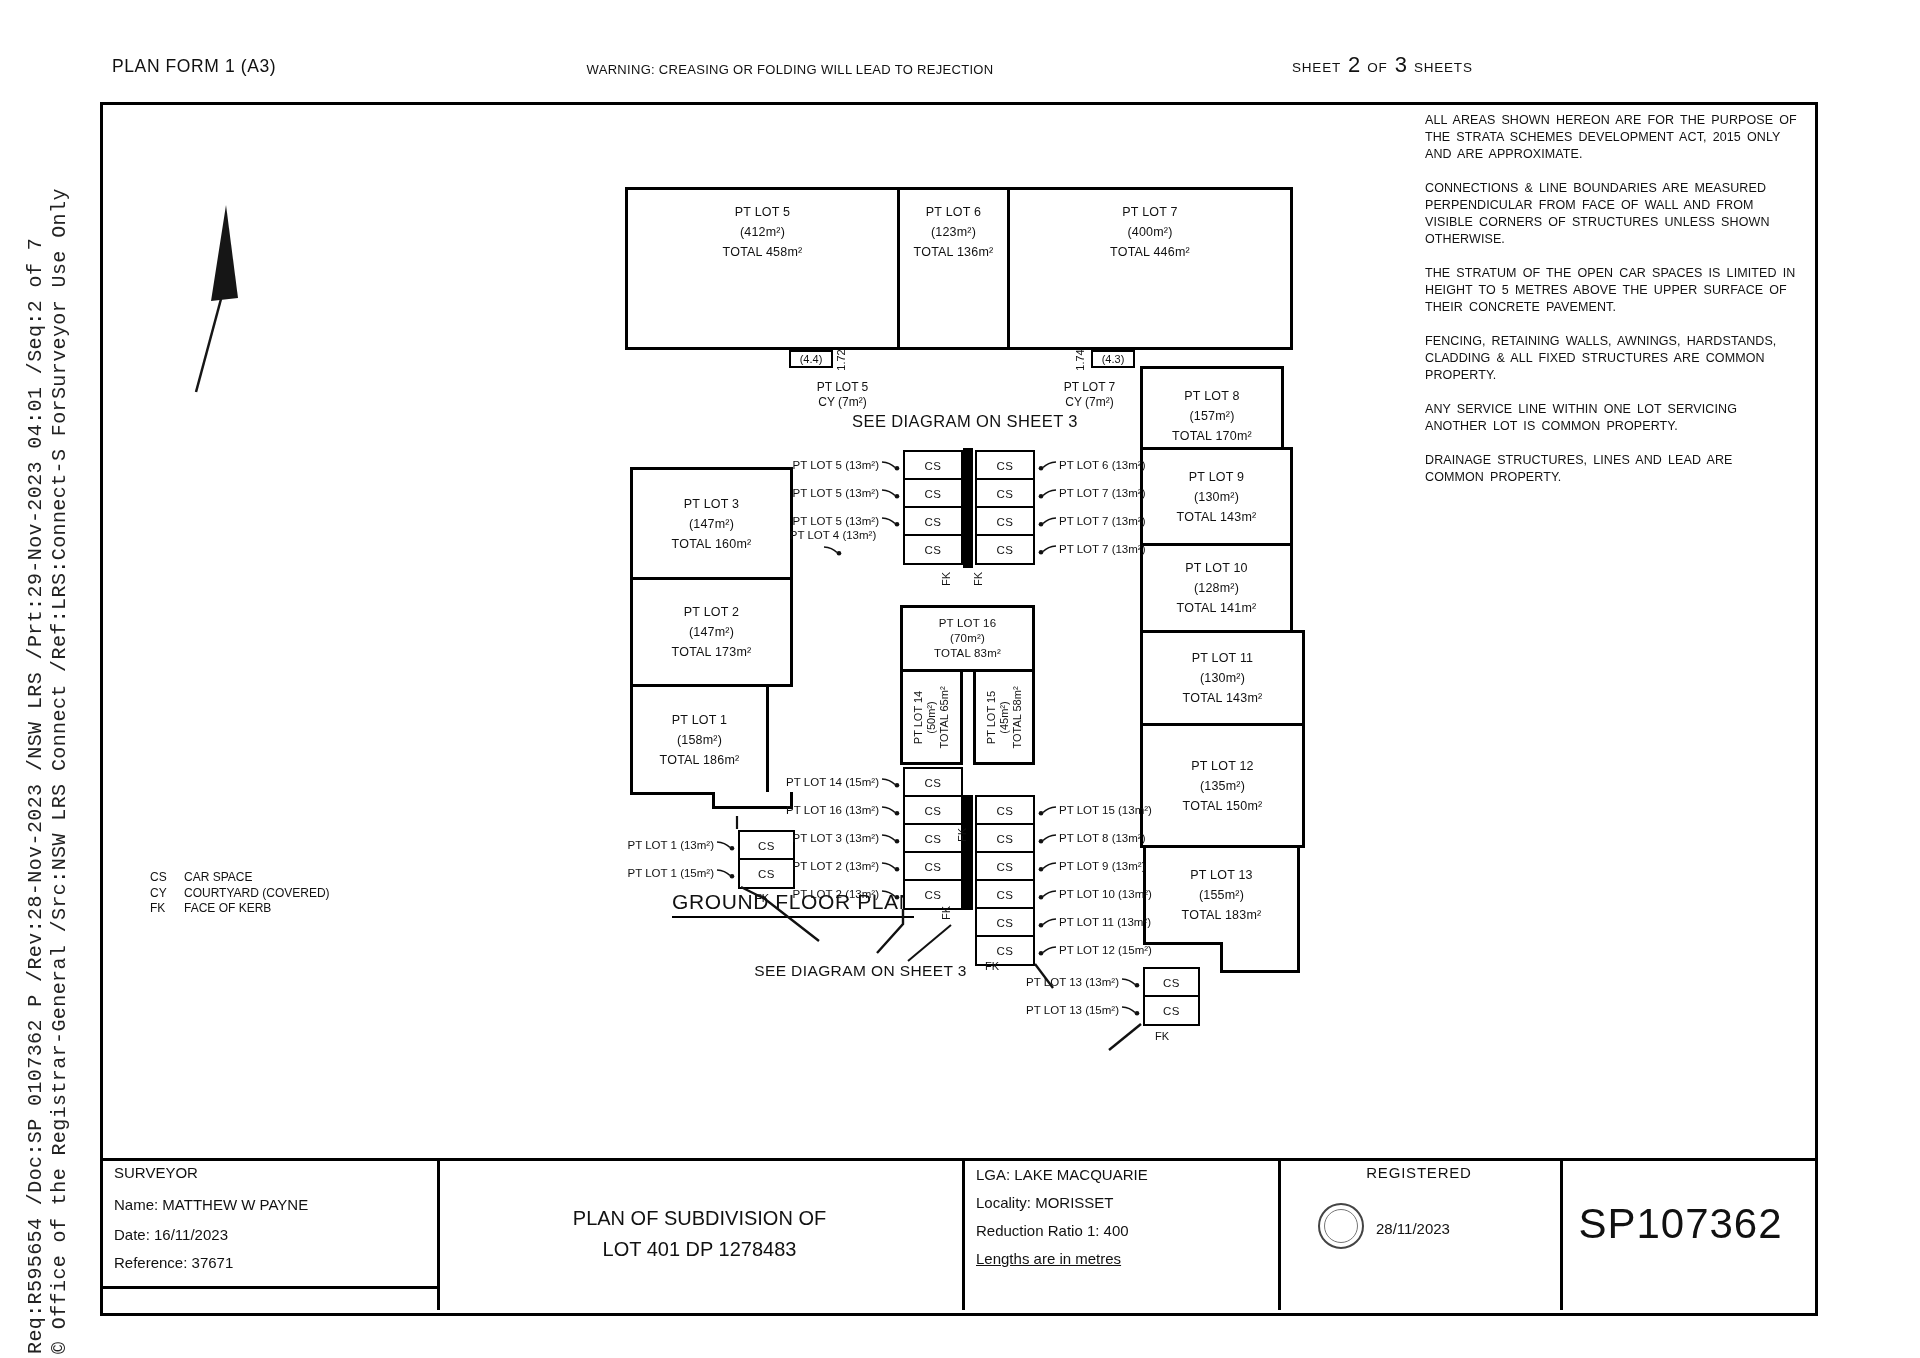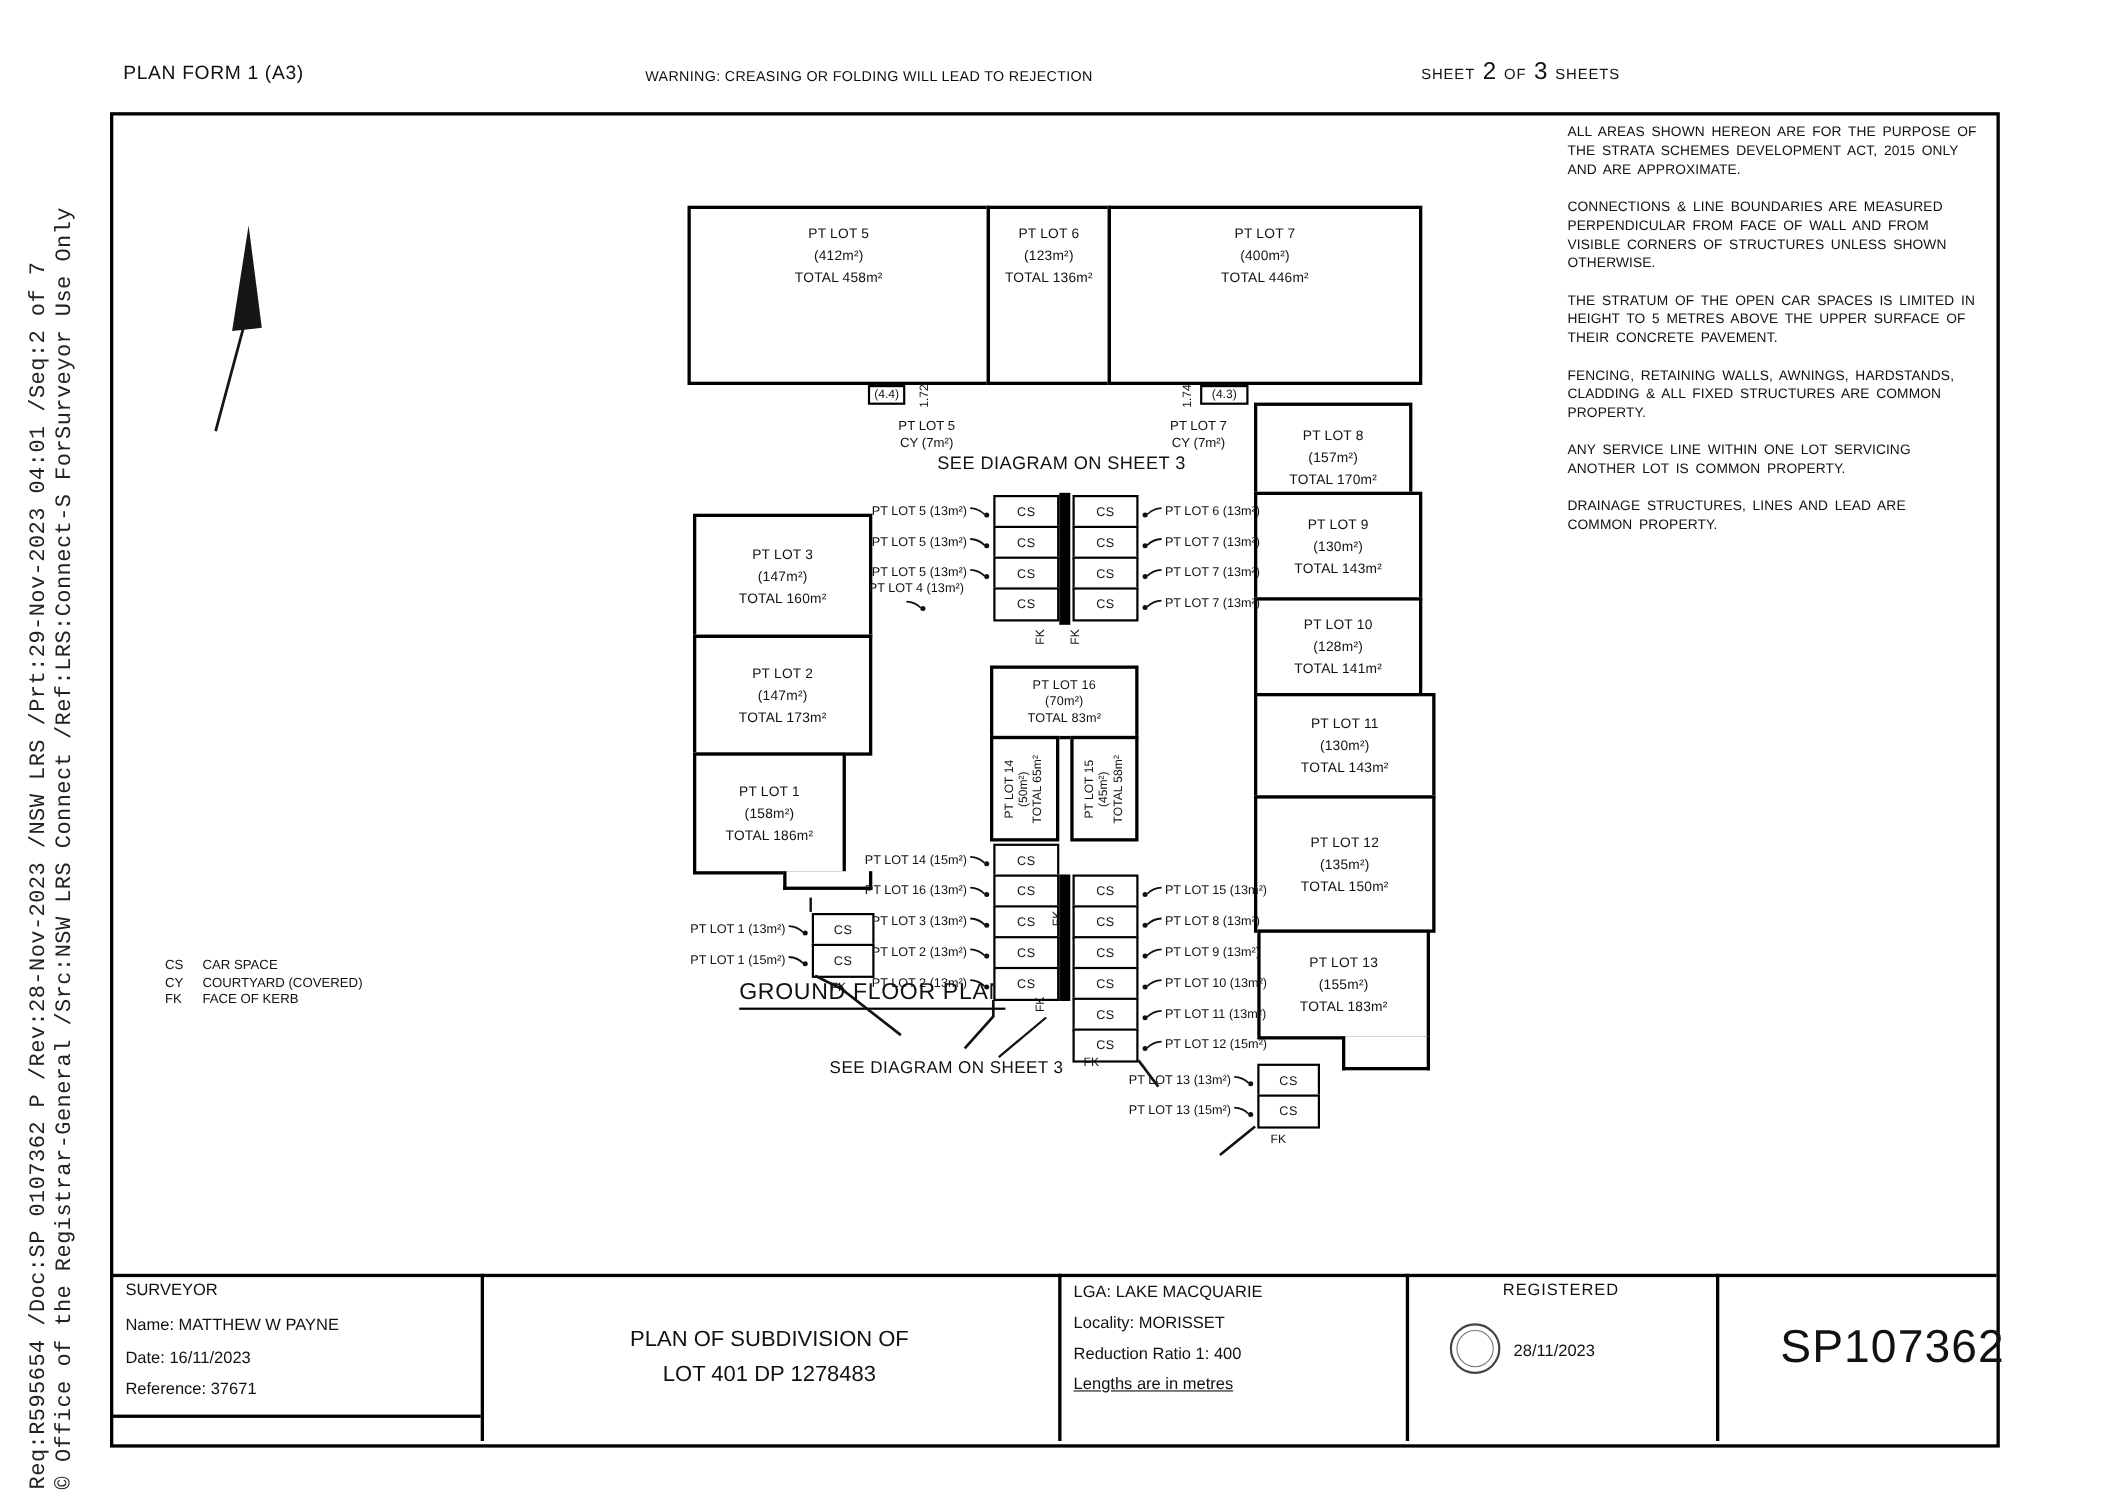--- a/index.html
+++ b/index.html
@@ -66,21 +66,21 @@
   .legend .ab{width:34px;}
   .gtitle{position:absolute;left:672px;top:890px;font-size:21px;letter-spacing:.6px;
           border-bottom:2px solid #000;padding-bottom:2px;}
 
   
   .ftxt{position:absolute;font-size:15px;}
   .fplan{position:absolute;left:437px;top:1203px;width:525px;text-align:center;font-size:20px;line-height:31px;}
   .freg{position:absolute;left:1278px;top:1164px;width:282px;text-align:center;font-size:15px;letter-spacing:.8px;}
   .seal{position:absolute;left:1318px;top:1203px;width:46px;height:46px;border:2px solid #444;border-radius:50%;box-sizing:border-box;}
   .seal .inner{position:absolute;left:4px;top:4px;right:4px;bottom:4px;border:1.5px solid #777;border-radius:50%;}
-  .spnum{position:absolute;left:1560px;top:1200px;width:241px;text-align:center;font-size:42px;letter-spacing:1px;padding-left:40px;}
+  .spnum{position:absolute;left:1560px;top:1200px;width:241px;text-align:center;font-size:42px;letter-spacing:1px;}
 </style>
 </head>
 <body>
 
 <div class="page">
 
   <svg class="overlay" xmlns="http://www.w3.org/2000/svg">
     <defs>
       <symbol id="ldr" viewBox="0 0 20 14">
         <path d="M1,4 Q9,4.5 14,9.5" fill="none" stroke="#111" stroke-width="1.6"></path>
@@ -202,21 +202,21 @@
     </div>
   </div>
   <div class="vlot" style="left:973px;top:669px;width:62px;height:96px;">
     <div class="vin">
       <div>PT LOT 15</div>
       <div>(45m²)</div>
       <div>TOTAL 58m²</div>
     </div>
   </div>
 
-  <div class="dimbox" style="left:789px;top:350px;width:34px;height:18px;">(4.4)</div>
+  <div class="dimbox" style="left:789px;top:350px;width:44px;height:18px;">(4.4)</div>
   <div class="dimv" style="left:827px;top:353px;">1.72</div>
   <div class="dimv" style="left:1066px;top:353px;">1.74</div>
   <div class="dimbox" style="left:1091px;top:350px;width:44px;height:18px;">(4.3)</div>
 
   <div class="cylab" style="left:790px;top:380px;width:105px;">
     <div>PT LOT 5</div>
     <div>CY (7m²)</div>
   </div>
   <div class="cylab" style="left:1037px;top:380px;width:105px;">
     <div>PT LOT 7</div>

